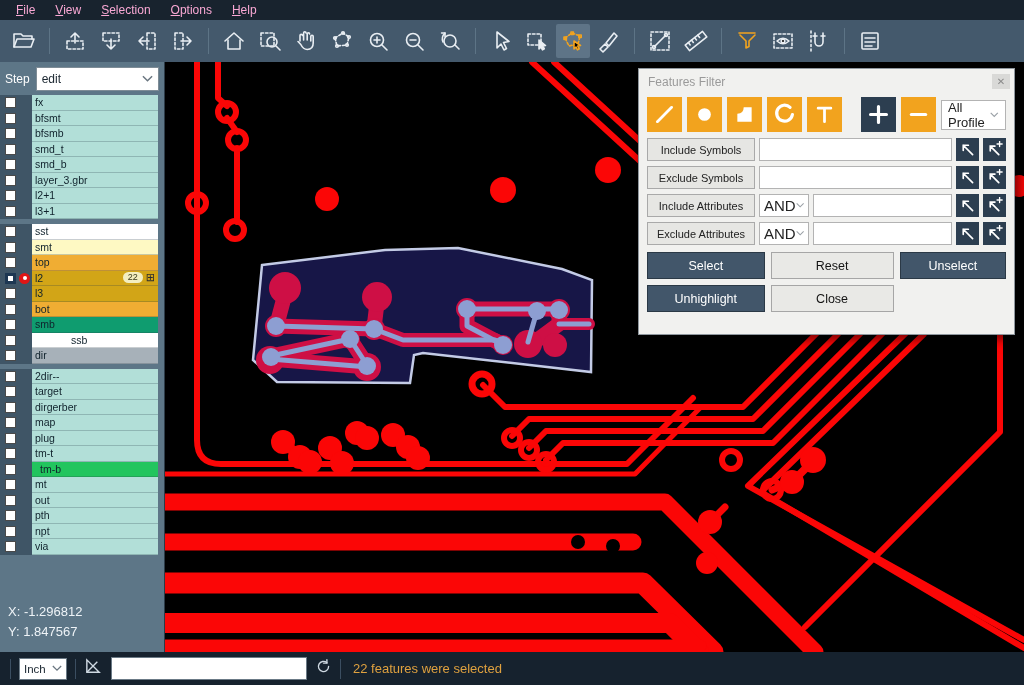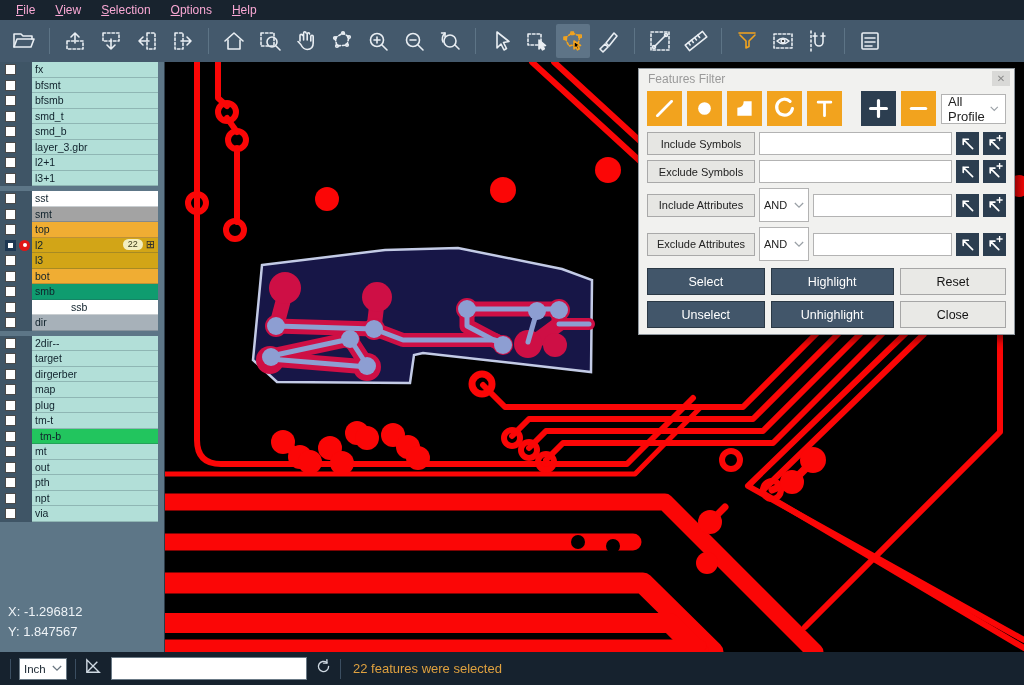--- a/index.html
+++ b/index.html
@@ -55,21 +55,21 @@
   .dlg-close { width:18px; height:15px; background:#d9d9d7; display:flex; align-items:center; justify-content:center; color:#8a8a8a; font-size:10px; }
   .dlg-tools { display:flex; align-items:center; padding:3px 8px 5px 8px; gap:5px; }
   .tool { width:35px; height:35px; background:var(--accent-orange); display:flex; align-items:center; justify-content:center; flex:none; }
   .tool svg { width:27px; height:27px; }
   .tool.add { background:var(--navy); margin-left:14px; }
   .profile { margin-left:auto; width:92px; height:30px; background:#fff; border:1px solid #b3b3b3; display:flex; align-items:center; padding:0 6px; font-size:13px; color:#222; justify-content:space-between; }
   .profile svg { width:11px; height:8px; stroke:#9aa0a6; stroke-width:1.6; fill:none; }
   .dlg-rows { padding:1px 8px 0 8px; }
   .frow { display:flex; align-items:center; gap:4px; margin-bottom:5px; }
   .flabel { width:108px; height:23px; background:#e6e6e3; border:1px solid #a9a9a9; display:flex; align-items:center; justify-content:center; font-size:11px; color:#222; flex:none; }
-  .flogic { width:50px; height:23px; background:#fff; border:1px solid #b3b3b3; display:flex; align-items:center; justify-content:space-between; padding:16px 4px; font-size:11px; color:#222; flex:none; }
+  .flogic { width:50px; height:23px; background:#fff; border:1px solid #b3b3b3; display:flex; align-items:center; justify-content:space-between; padding:0 4px; font-size:15px; color:#222; flex:none; }
   .flogic svg { width:10px; height:7px; stroke:#9aa0a6; stroke-width:1.5; fill:none; }
   .finput { flex:1; height:23px; background:#fff; border:1px solid #b3b3b3; font-size:11px; padding:0 4px; min-width:0; }
   .navbtn { width:23px; height:23px; background:var(--navy); display:flex; align-items:center; justify-content:center; flex:none; }
   .navbtn svg { width:17px; height:17px; stroke:#fff; stroke-width:2; fill:none; stroke-linecap:round; }
   .dlg-actions { padding:2px 8px 6px 8px; display:grid; grid-template-columns:1.05fr 1.1fr 0.95fr; gap:6px; }
   .abtn { height:27px; background:var(--button-slate); color:#fff; font-size:12.5px; display:flex; align-items:center; justify-content:center; border:1px solid #2b3946; }
   .abtn.light { background:#e9e9e6; color:#141414; border:1px solid #a6a6a6; }
 
   
   .statusbar { height:33px; background:#16222e; display:flex; align-items:center; padding:0 10px; flex:none; gap:8px; }
@@ -244,20 +244,29 @@
         <svg viewBox="0 0 24 24">
           <rect x="4" y="4" width="16" height="16" rx="1"></rect>
           <path d="M7,9h10M7,13h10M7,17h7"></path>
         </svg>
       </div>
     </div>
 
   <div class="main">
 
     <div class="sidebar">
+      <div class="side-head">
+        <span class="lbl">Step</span>
+        <div class="combo">
+          <span>edit</span>
+          <svg viewBox="0 0 12 8">
+              <path d="M1,1 L6,6 L11,1"></path>
+            </svg>
+        </div>
+      </div>
       <div class="layers" id="layers">
           <div class="layer-row">
             <div class="cb-cell">
               <div class="cbx"></div>
             </div>
             <div class="name-cell" style="background: rgb(178, 223, 216);">
               <span class="nm">fx</span>
             </div>
           </div>
           <div class="layer-row">
@@ -322,21 +331,21 @@
               <div class="cbx"></div>
             </div>
             <div class="name-cell" style="background: rgb(255, 255, 255);">
               <span class="nm">sst</span>
             </div>
           </div>
           <div class="layer-row">
             <div class="cb-cell">
               <div class="cbx"></div>
             </div>
-            <div class="name-cell" style="background: #a3a3a3;">
+            <div class="name-cell" style="background: #fef9c3;">
               <span class="nm">smt</span>
             </div>
           </div>
           <div class="layer-row">
             <div class="cb-cell">
               <div class="cbx"></div>
             </div>
             <div class="name-cell" style="background: rgb(240, 173, 51);">
               <span class="nm">top</span>
             </div>
@@ -740,21 +749,20 @@
               <div class="navbtn">
                 <svg viewBox="0 0 20 20">
                   <path d="M15,16 L5,6 M5,11.5V6h5.5"></path>
                   <path d="M13,3.5h6M16,0.5v6" stroke-width="1.6"></path>
                 </svg>
               </div>
             </div>
           </div>
         <div class="dlg-actions" id="dlgActions">
             <div class="abtn">Select</div>
-            <div class="abtn">Highlight</div>
             <div class="abtn light">Reset</div>
             <div class="abtn">Unselect</div>
             <div class="abtn">Unhighlight</div>
             <div class="abtn light">Close</div>
           </div>
       </div>
     </div>
   </div>
 
   <div class="statusbar">

